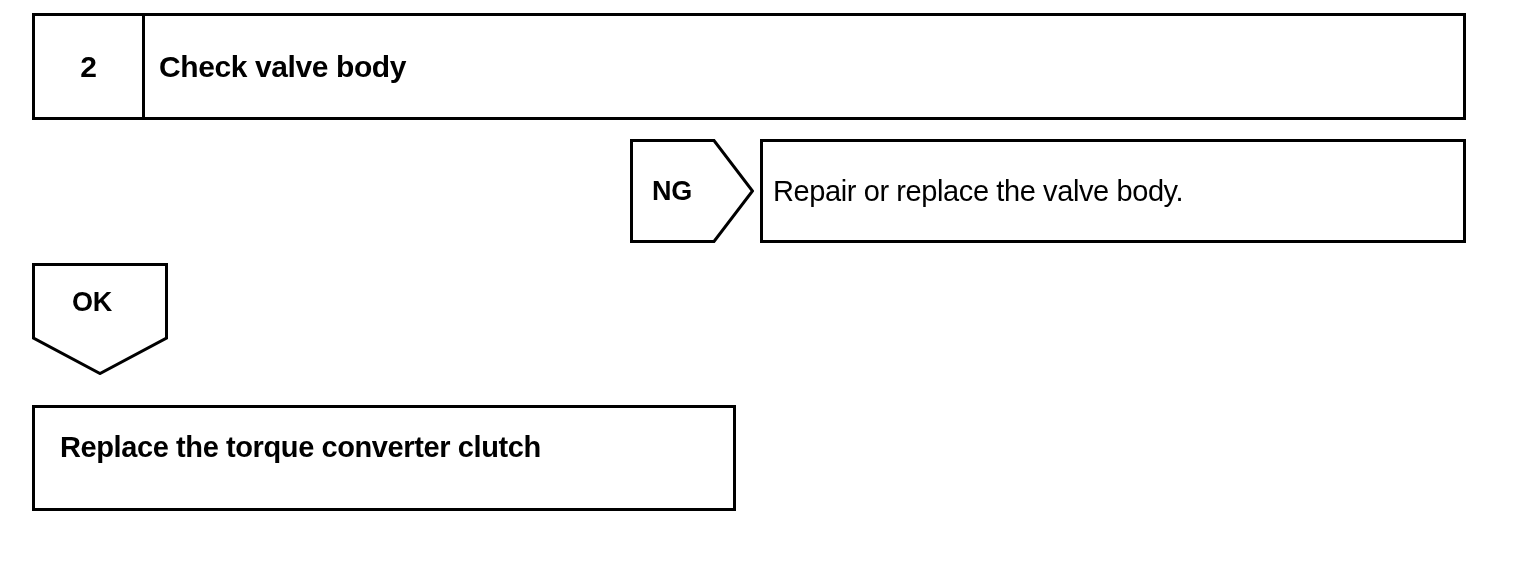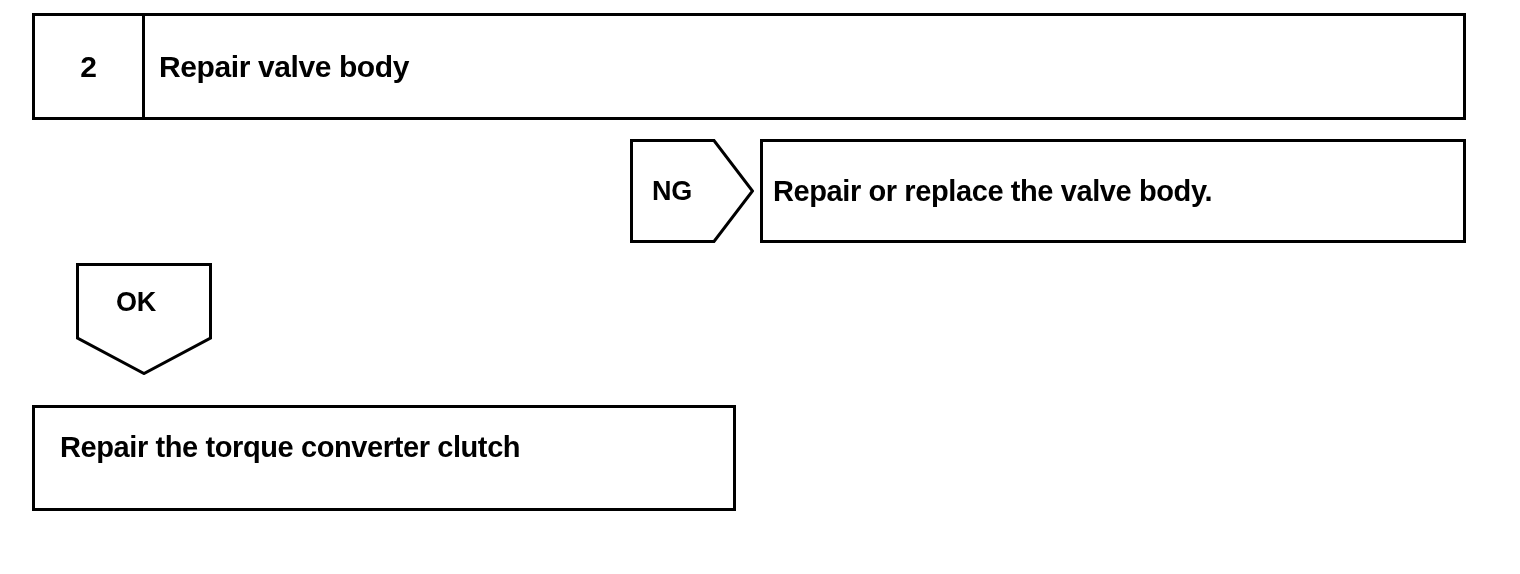--- a/index.html
+++ b/index.html
@@ -104,35 +104,34 @@
     height: 104px;
     border: 3px solid #000000;
     box-sizing: border-box;
     background: #ffffff;
     display: flex;
     align-items: center;
     padding-left: 10px;
   }
   .ng-result-text {
     font-size: 29px;
-    font-weight: bold;
+    font-weight: normal;
     color: #000000;
     letter-spacing: -0.4px;
     line-height: 1;
     white-space: nowrap;
   }
 
   
   .branch-ok {
     position: absolute;
     left: 32px;
     top: 263px;
     width: 136px;
     height: 112px;
-    margin-left: 44px;
   }
   .branch-ok-label {
     position: absolute;
     left: 0;
     top: 0;
     width: 136px;
     height: 78px;
     display: flex;
     align-items: center;
     justify-content: flex-start;
@@ -172,21 +171,21 @@
 </head>
 <body>
 
 <div id="canvas">
 
   <div class="step-row">
     <div class="step-number-cell">
       <span class="step-number-text">2</span>
     </div>
     <div class="step-title-cell">
-      <span class="step-title-text">Repair valve body</span>
+      <span class="step-title-text">Check valve body</span>
     </div>
   </div>
 
   <div class="branch-ng">
     <svg class="shape-svg" width="124" height="104" viewBox="0 0 124 104">
       <polygon points="1.5,1.5 84,1.5 122.5,52 84,102.5 1.5,102.5" fill="#ffffff" stroke="#000000" stroke-width="3" stroke-linejoin="miter"></polygon>
     </svg>
     <span class="branch-ng-label">NG</span>
   </div>
 
@@ -195,16 +194,16 @@
   </div>
 
   <div class="branch-ok">
     <svg class="shape-svg" width="136" height="112" viewBox="0 0 136 112">
       <polygon points="1.5,1.5 134.5,1.5 134.5,75 68,110.5 1.5,75" fill="#ffffff" stroke="#000000" stroke-width="3" stroke-linejoin="miter"></polygon>
     </svg>
     <span class="branch-ok-label">OK</span>
   </div>
 
   <div class="final-box">
-    <span class="final-box-text">Repair the torque converter clutch</span>
+    <span class="final-box-text">Replace the torque converter clutch</span>
   </div>
 
 </div>
 
 </body></html>

